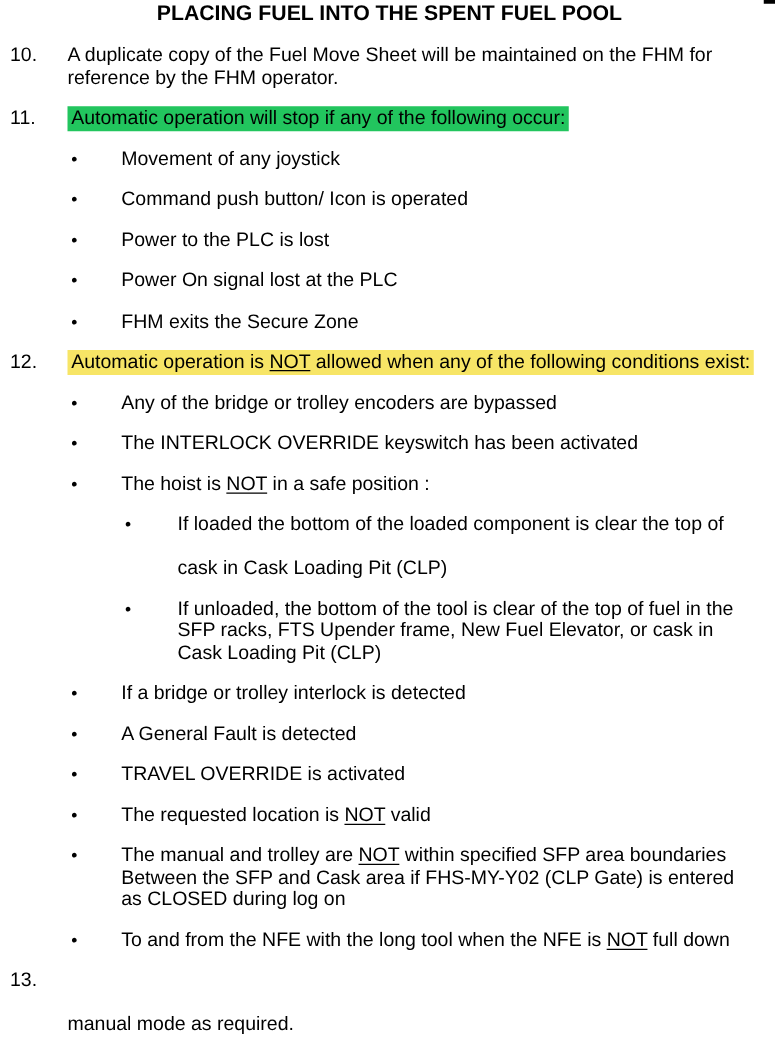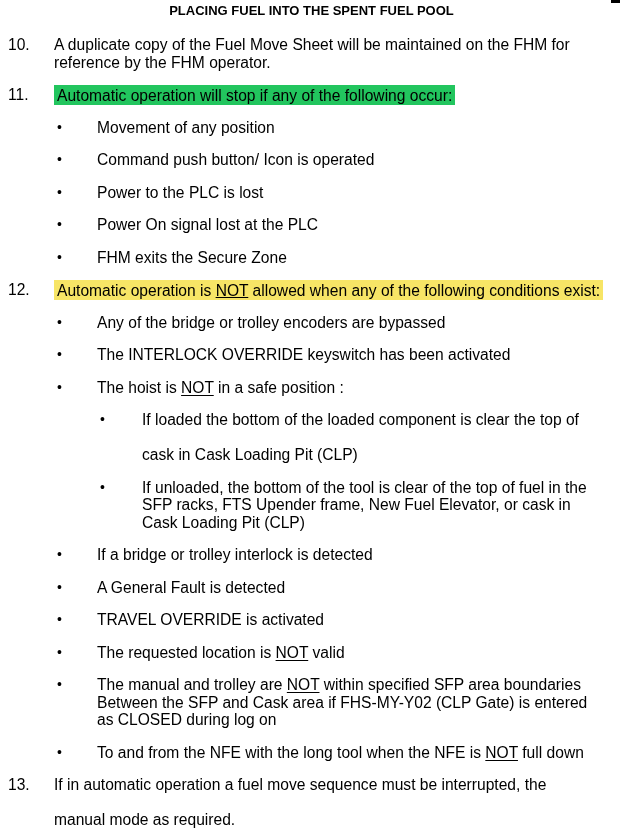--- a/index.html
+++ b/index.html
@@ -23,21 +23,21 @@
   .corner-mark {
     position: absolute;
     top: 0;
     right: 3px;
     width: 9px;
     height: 3px;
     background: #000000;
   }
   .title {
     margin: 0 0 16px 0;
-    font-size: 13px;
+    font-size: 17px;
     font-weight: 700;
     text-align: center;
     line-height: 18px;
   }
   .block {
     display: flex;
     align-items: flex-start;
     margin-bottom: 15px;
   }
   .block .marker {
@@ -81,21 +81,21 @@
       <div class="block item">
         <span class="marker">10.</span>
         <span class="content"><span>A duplicate copy of the Fuel Move Sheet will be maintained on the FHM for</span><br><span>reference by the FHM operator.</span></span>
       </div>
       <div class="block item">
         <span class="marker">11.</span>
         <span class="content"><span class="hl" style="background: #22c55e;"><span>Automatic operation will stop if any of the following occur:</span></span></span>
       </div>
       <div class="block b1">
         <span class="marker">•</span>
-        <span class="content"><span>Movement of any position</span></span>
+        <span class="content"><span>Movement of any joystick</span></span>
       </div>
       <div class="block b1">
         <span class="marker">•</span>
         <span class="content"><span>Command push button/ Icon is operated</span></span>
       </div>
       <div class="block b1">
         <span class="marker">•</span>
         <span class="content"><span>Power to the PLC is lost</span></span>
       </div>
       <div class="block b1">
@@ -149,16 +149,16 @@
       <div class="block b1">
         <span class="marker">•</span>
         <span class="content"><span>The manual and trolley are </span><span class="u">NOT</span><span> within specified SFP area boundaries</span><br><span>Between the SFP and Cask area if FHS-MY-Y02 (CLP Gate) is entered</span><br><span>as CLOSED during log on</span></span>
       </div>
       <div class="block b1">
         <span class="marker">•</span>
         <span class="content"><span>To and from the NFE with the long tool when the NFE is </span><span class="u">NOT</span><span> full down</span></span>
       </div>
       <div class="block item">
         <span class="marker">13.</span>
-        <span class="content"><span>If in automatic operation a fuel move sequence must be interrupted, the</span><br><br><span>manual mode as required.</span></span>
+        <span class="content"><br><br><span>manual mode as required.</span></span>
       </div>
     </div>
 </div>
 
 </body></html>

